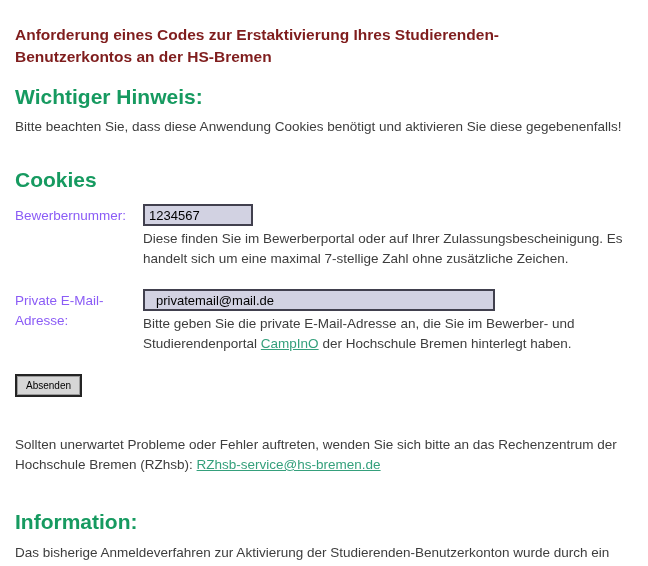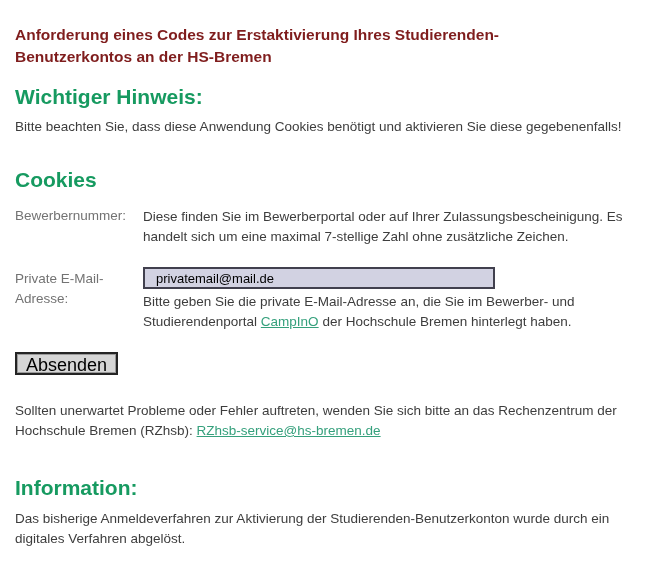--- a/index.html
+++ b/index.html
@@ -37,21 +37,21 @@
   .form-row {
     display: flex;
     align-items: flex-start;
     margin-top: 14px;
   }
   .form-row.email-row { margin-top: 20px; }
   .form-label {
     width: 128px;
     flex: 0 0 128px;
     padding-top: 2px;
-    color: #737373;
+    color: #8b5cf6;
   }
   .form-field { flex: 1 1 auto; }
   input.text-input {
     display: block;
     height: 22px;
     border: 2px solid #41404e;
     background: #d2d2e2;
     color: #000000;
     font-family: "Liberation Sans", sans-serif;
     font-size: 13px;
@@ -72,45 +72,46 @@
   }
   button.submit-button {
     display: block;
     margin: 20px 0 0 0;
     padding: 1px 9px 2px 9px;
     height: 23px;
     background: #d6d6d6;
     border: 2px solid #242424;
     box-shadow: 0 0 0 1px #9a9a9a inset;
     font-family: "Liberation Sans", sans-serif;
-    font-size: 18px;
+    font-size: 10px;
     color: #000000;
     cursor: pointer;
     border-radius: 0;
   }
-  .support-note { margin: 26px 0 0 0; max-width: 632px; }
+  .support-note { margin: 38px 0 0 0; max-width: 632px; }
   .info-heading { margin-top: 37px !important; }
   .info-text { margin: 11px 0 0 0; max-width: 636px; }
 </style>
 </head>
 <body>
 
 <div class="page">
 
   <h1 class="page-title">Anforderung eines Codes zur Erstaktivierung Ihres Studierenden-Benutzerkontos an der HS-Bremen</h1>
 
   <h2 class="section-heading notice-heading">Wichtiger Hinweis:</h2>
 
   <p class="notice-text">Bitte beachten Sie, dass diese Anwendung Cookies benötigt und aktivieren Sie diese gegebenenfalls!</p>
 
   <h2 class="section-heading form-heading">Cookies</h2>
 
   <div class="form-row">
     <div class="form-label">Bewerbernummer:</div>
     <div class="form-field">
+      <input type="text" class="text-input small" value="1234567" style="">
       <div class="help-text">Diese finden Sie im Bewerberportal oder auf Ihrer Zulassungsbescheinigung. Es handelt sich um eine maximal 7-stellige Zahl ohne zusätzliche Zeichen.</div>
     </div>
   </div>
 
   <div class="form-row email-row">
     <div class="form-label">Private E-Mail-Adresse:</div>
     <div class="form-field">
       <input type="text" class="text-input wide" value="privatemail@mail.de" style="">
       <div class="help-text"><span>Bitte geben Sie die private E-Mail-Adresse an, die Sie im Bewerber- und Studierendenportal </span><a href="#" class="green-link">CampInO</a><span> der Hochschule Bremen hinterlegt haben.</span></div>
     </div>

